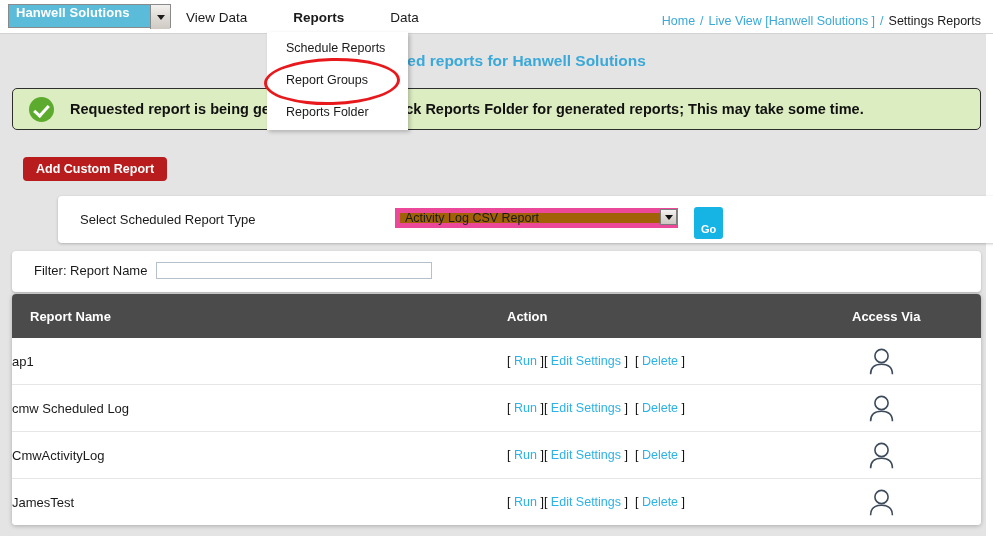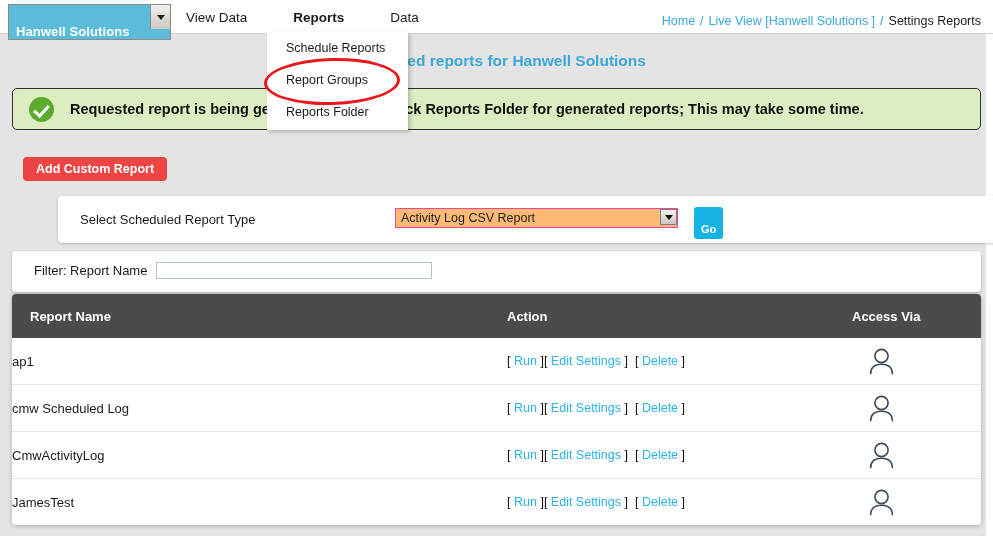--- a/index.html
+++ b/index.html
@@ -26,26 +26,26 @@
     height: 34px;
     background: #ffffff;
     border-bottom: 1px solid #d2d2d2;
     box-sizing: border-box;
   }
 
   .org-select {
     position: absolute;
     left: 8px; top: 4px;
     width: 163px;
-    height: 36px;
+    height: 24px;
     background: #5bbcd9;
     border: 1px solid #8a8a8a;
     box-sizing: border-box;
     display: flex;
-    align-items: flex-end;
+    align-items: flex-start;
     cursor: pointer;
   }
   .org-select-label {
     color: #ffffff;
     font-size: 13px;
     font-weight: bold;
     padding-left: 7px;
     letter-spacing: 0.1px;
     white-space: nowrap;
   }
@@ -149,21 +149,21 @@
     font-weight: bold;
     color: #111;
     white-space: nowrap;
   }
 
   
   .add-btn {
     position: absolute;
     left: 23px; top: 157px;
     height: 24px;
-    background: #ef4444;
+    background: #b91c1c;
     color: #ffffff;
     font-size: 12.5px;
     font-weight: bold;
     border: none;
     border-radius: 4px;
     padding: 0 13px;
     cursor: pointer;
     font-family: "Liberation Sans", sans-serif;
   }
 
@@ -196,22 +196,22 @@
 
   .type-select-wrap {
     position: absolute;
     left: 337px; top: 12px;
     width: 283px; height: 20px;
   }
   .type-select {
     width: 100%;
     height: 100%;
     box-sizing: border-box;
-    border: 1px solid #ec4899;
-    background: #fdba74;
+    border: 5px solid #ec4899;
+    background: #a16207;
     display: flex;
     align-items: center;
     cursor: pointer;
   }
   .type-select-value {
     font-size: 12.5px;
     color: #1a1a1a;
     padding-left: 5px;
     white-space: nowrap;
   }

